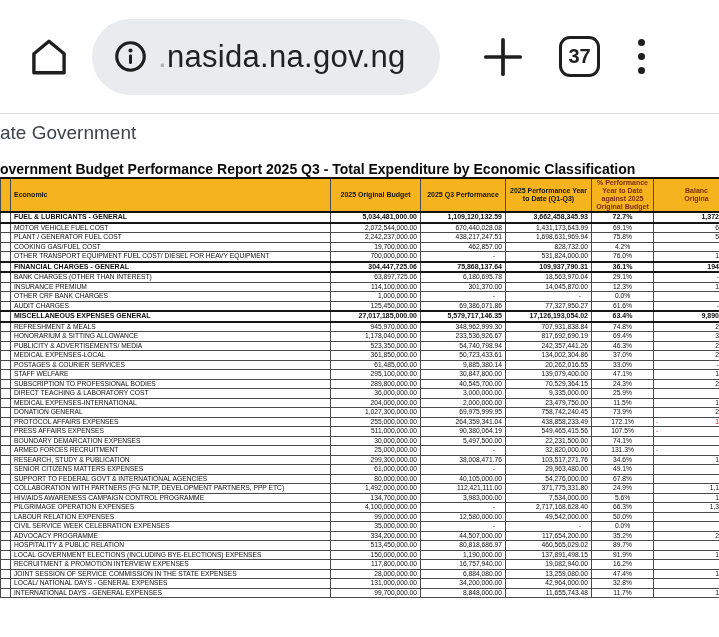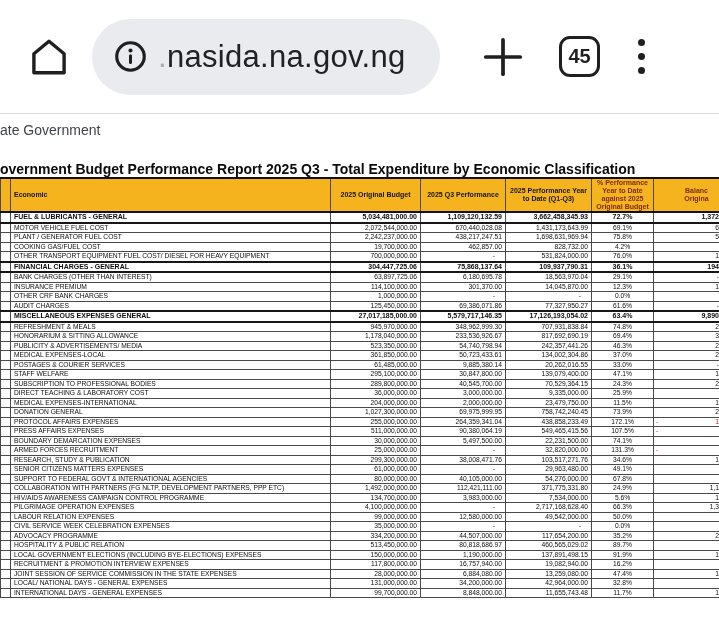--- a/index.html
+++ b/index.html
@@ -29,21 +29,21 @@
   .plus-btn{margin-left:40px;width:46px;height:46px;flex:0 0 auto;cursor:pointer;}
   .tabbox{
     margin-left:33px;width:35px;height:35px;border:3.5px solid var(--ink);
     border-radius:11px;display:flex;align-items:center;justify-content:center;
     font-size:20px;font-weight:700;color:var(--ink);flex:0 0 auto;cursor:pointer;
   }
   .kebab{margin-left:38px;display:flex;flex-direction:column;gap:7px;cursor:pointer;}
   .kebab .dot{width:7px;height:7px;border-radius:50%;background:var(--ink);}
   .divider{position:absolute;top:113px;left:0;width:719px;height:1px;background:#DBDEE1;}
   
-  .site-text{position:absolute;top:122px;left:0;font-size:14px;color:#3F4347;white-space:nowrap;}
+  .site-text{position:absolute;top:122px;left:0;font-size:19px;color:#3F4347;white-space:nowrap;}
   .report-title{
     position:absolute;top:161px;left:0;font-size:14px;font-weight:700;
     color:#0B0B0B;white-space:nowrap;
   }
   .table-wrap{position:absolute;top:177px;left:0;width:719px;height:424px;overflow:hidden;}
   table{width:860px;table-layout:fixed;border-collapse:collapse;}
   th,td{border:1px solid #4A4A4A;box-sizing:border-box;}
   thead th{
     background:var(--amber);height:34px;font-size:7px;font-weight:700;
     text-align:center;vertical-align:middle;line-height:8px;padding:0 2px;
@@ -81,21 +81,21 @@
     </svg>
     <div class="url-text"><span class="url-prefix">.</span><span>nasida.na.gov.ng</span></div>
   </div>
 
   <svg class="plus-btn" viewBox="0 0 32 32">
     <line x1="16" y1="4" x2="16" y2="28" stroke="#1F1F1F" stroke-width="2.6" stroke-linecap="round"></line>
     <line x1="4" y1="16" x2="28" y2="16" stroke="#1F1F1F" stroke-width="2.6" stroke-linecap="round"></line>
   </svg>
 
   <div class="tabbox">
-    <span>45</span>
+    <span>37</span>
   </div>
 
   <div class="kebab">
     <div class="dot"></div>
     <div class="dot"></div>
     <div class="dot"></div>
   </div>
 </div>
 <div class="divider"></div>
 

